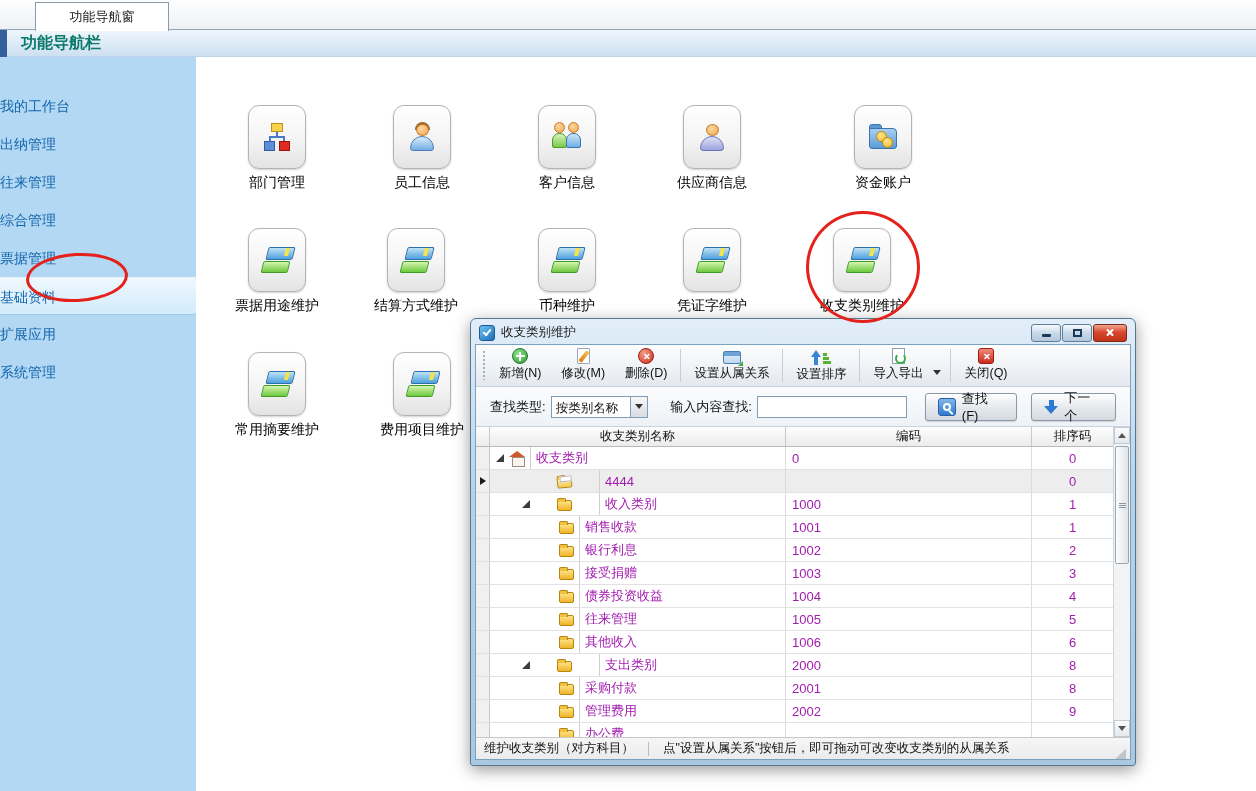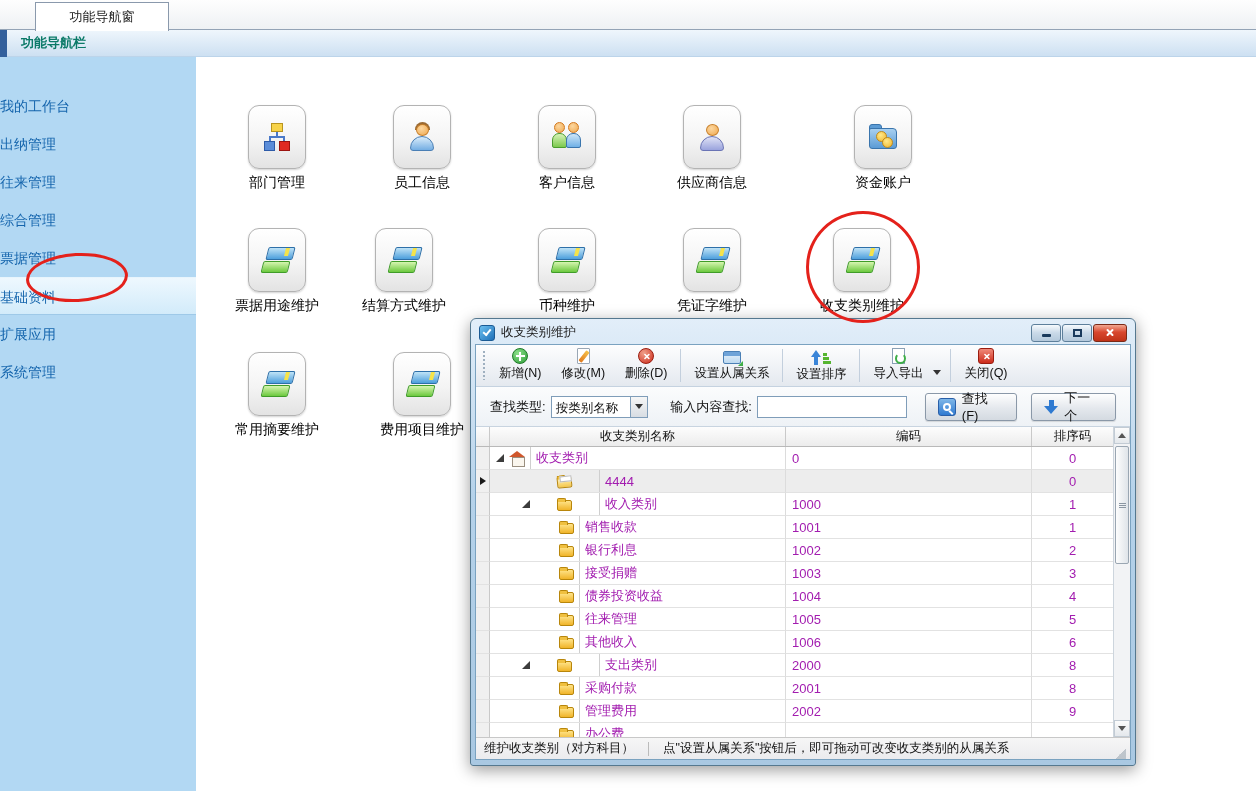--- a/index.html
+++ b/index.html
@@ -10,21 +10,21 @@
   .tabstrip { position:relative; height:30px; background:linear-gradient(#fefefe,#eef1f4);
     border-bottom:1px solid #93a3b6; }
   .tab-active { position:absolute; left:35px; top:2px; width:134px; height:29px; background:#fff;
     border:1px solid #8a99ac; border-bottom:none; display:flex; align-items:center;
     justify-content:center; font-size:13px; color:#222; }
 
   
   .nav-header { height:27px; background:linear-gradient(#eff6fc,#cde0f2);
     border-bottom:1px solid #bcd4ea; display:flex; align-items:center; }
   .nav-accent { width:7px; height:27px; background:#33609c; margin-right:14px; }
-  .nav-title { color:#0b7a68; font-weight:bold; font-size:13px; }
+  .nav-title { color:#0b7a68; font-weight:bold; font-size:16px; }
 
   
   .content { display:flex; height:734px; }
   .sidebar { width:196px; background:#b2d8f3; padding-top:30px; flex:none; }
   .sb-item { height:38px; line-height:38px; font-size:14px; color:#1565ad; cursor:pointer; }
   .sb-item.selected { background:linear-gradient(#eef8fe,#d2ebfa); border-top:1px solid #e8f5fd;
     border-bottom:1px solid #9ec9e8; }
   .main { position:relative; flex:1; background:#fff; }
 
   
@@ -315,21 +315,21 @@
     <div class="cell-ic" style="left:21px;top:171px;">
       <div class="big-btn">
         <div class="books">
             <div class="b1"></div>
             <div class="b2"></div>
             <div class="bm"></div>
           </div>
       </div>
       <div class="ic-label">票据用途维护</div>
     </div>
-    <div class="cell-ic" style="left:148px;top:171px;">
+    <div class="cell-ic" style="left:160px;top:171px;">
       <div class="big-btn">
         <div class="books">
             <div class="b1"></div>
             <div class="b2"></div>
             <div class="bm"></div>
           </div>
       </div>
       <div class="ic-label">结算方式维护</div>
     </div>
     <div class="cell-ic" style="left:311px;top:171px;">

